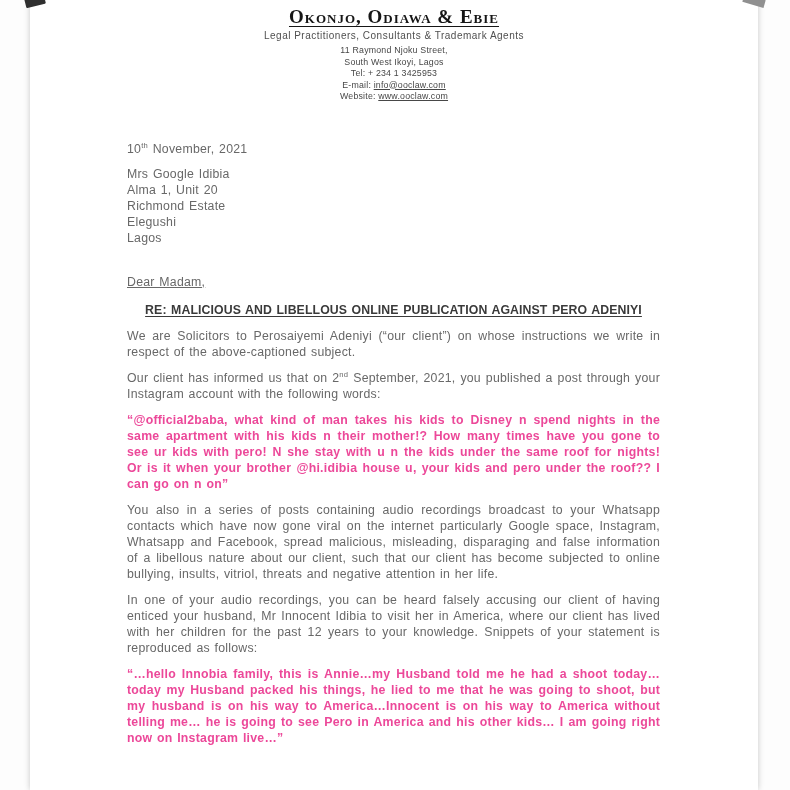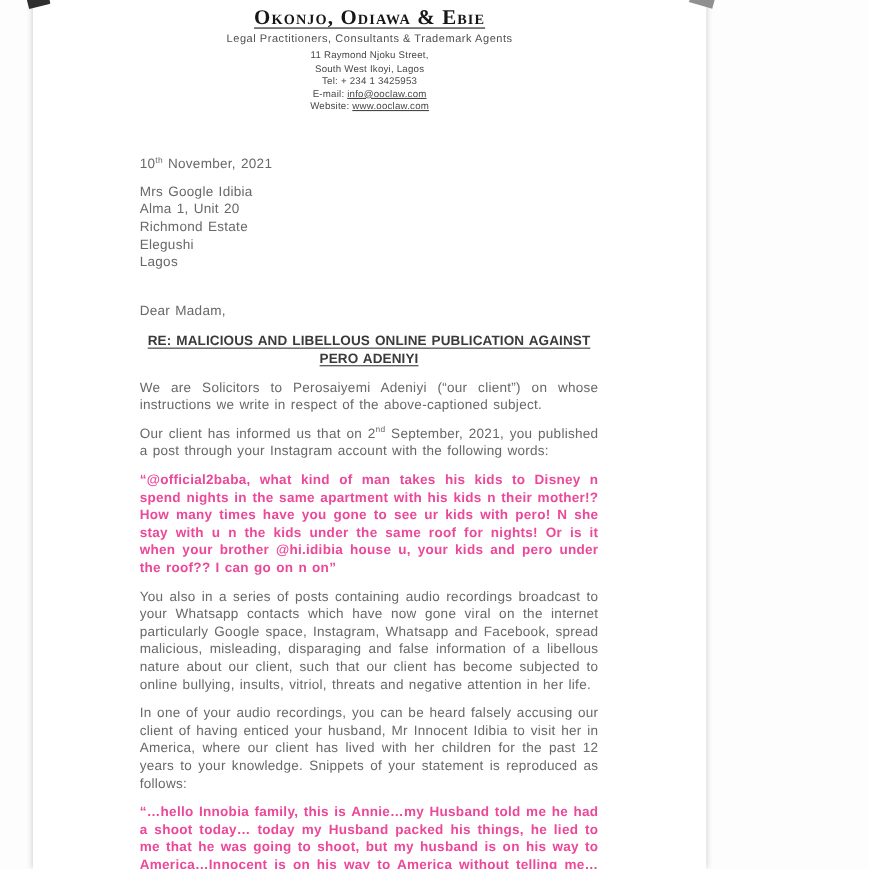--- a/index.html
+++ b/index.html
@@ -11,21 +11,21 @@
   .stage {
     position: relative;
     width: 790px;
     height: 790px;
     background: #fdfdfd;
     overflow: hidden;
   }
   .paper {
     position: relative;
     margin: 0 30px;
-    width: 612px;
+    width: 728px;
     height: 790px;
     background: #ffffff;
     box-shadow: 0 0 6px rgba(0,0,0,0.22);
     box-sizing: border-box;
     padding-top: 6px;
   }
   .mark-tl {
     position: absolute;
     top: -4px;
     left: -5px;
@@ -82,21 +82,21 @@
     line-height: 16px;
   }
   .date { margin-top: 38px; }
   sup {
     font-size: 0.62em;
     vertical-align: super;
     line-height: 0;
   }
   .recipient { margin-top: 9px; }
   .recipient div { line-height: 16px; }
-  .salutation { margin-top: 28px; }
+  .salutation { margin-top: 28px; text-decoration: underline; }
   .subject {
     margin-top: 12px;
     text-align: center;
     font-weight: 700;
     color: #3a3a3a;
     text-decoration: underline;
     text-underline-offset: 2px;
     letter-spacing: 0.1px;
   }
   p.para {

